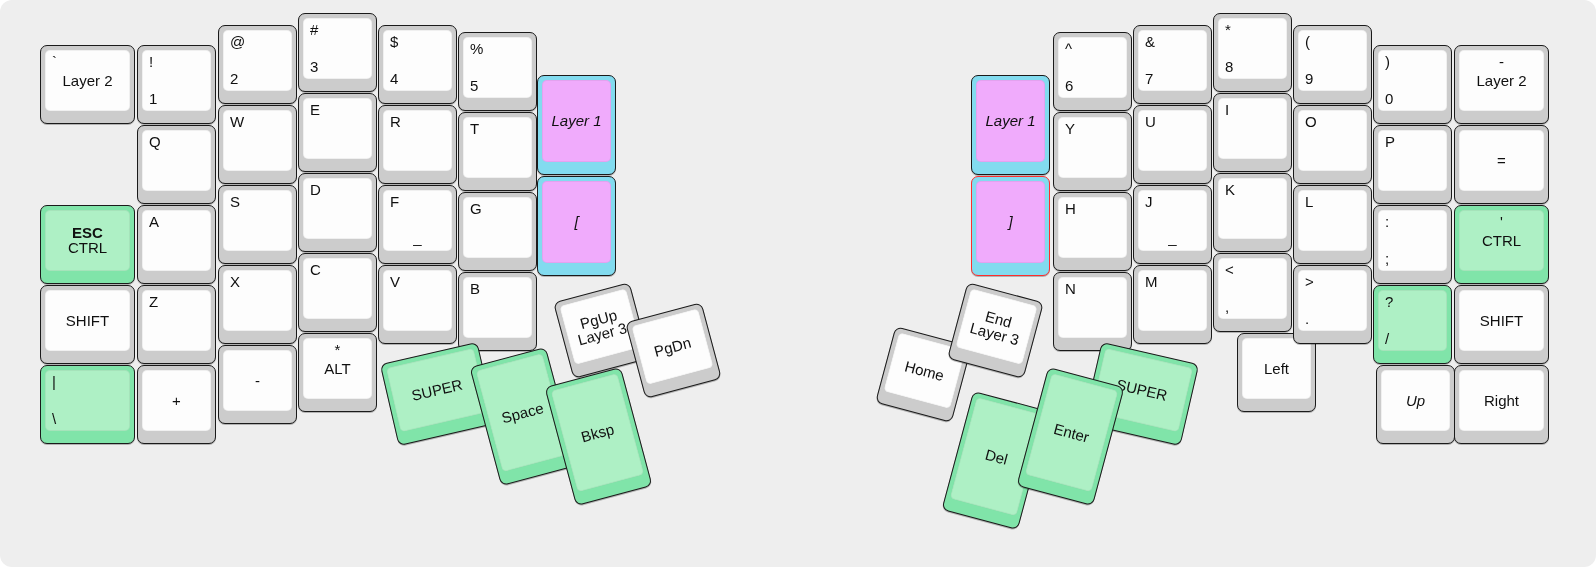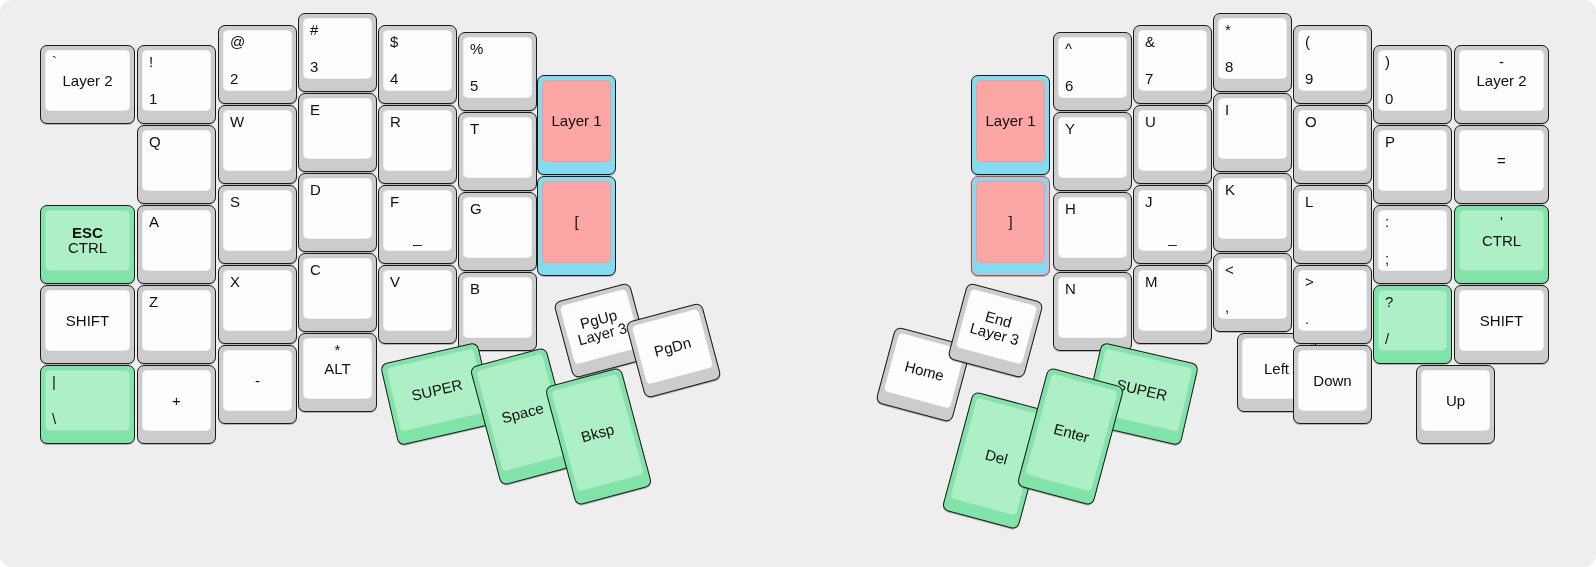--- a/index.html
+++ b/index.html
@@ -31,21 +31,21 @@
     width:100%;height:100%;
     box-sizing:border-box;
     background:#fdfdfd;
     border-radius:5px;
     position:relative;
     border:1px solid rgba(0,0,0,0.05);
   }
   .key.green{background:#80e4a9;}
   .key.green .cap{background:#aef0c5;}
   .key.blue{background:#82dbef;}
-  .key.blue .cap{background:#fca5a5;}
+  .key.blue .cap{background:#f0abfc;font-style:italic;}
   .key.sel{border-color:#ff2d2d;}
 
   
   .lg{
     position:absolute;
     color:#101010;
     line-height:1.05;
     white-space:pre;
     pointer-events:none;
   }
@@ -333,25 +333,20 @@
       <div class="cap">
         <div class="lg lg-tl">L</div>
       </div>
     </div>
     <div class="key" style="left: 1293px; top: 265px; width: 79px; height: 79px;">
       <div class="cap">
         <div class="lg lg-tl">&gt;</div>
         <div class="lg lg-bl">.</div>
       </div>
     </div>
-    <div class="key" style="left: 1293px; top: 345px; width: 79px; height: 79px;">
-      <div class="cap">
-        <div class="lg lg-mid">Down</div>
-      </div>
-    </div>
     <div class="key" style="left: 1373px; top: 45px; width: 79px; height: 79px;">
       <div class="cap">
         <div class="lg lg-tl">)</div>
         <div class="lg lg-bl">0</div>
       </div>
     </div>
     <div class="key" style="left: 1373px; top: 125px; width: 79px; height: 79px;">
       <div class="cap">
         <div class="lg lg-tl">P</div>
       </div>
@@ -361,21 +356,21 @@
         <div class="lg lg-tl">:</div>
         <div class="lg lg-bl">;</div>
       </div>
     </div>
     <div class="key green" style="left: 1373px; top: 285px; width: 79px; height: 79px;">
       <div class="cap">
         <div class="lg lg-tl">?</div>
         <div class="lg lg-bl">/</div>
       </div>
     </div>
-    <div class="key" style="left: 1416px; top: 365px; width: 79px; height: 79px;">
+    <div class="key" style="left: 1376px; top: 365px; width: 79px; height: 79px; font-style: italic;">
       <div class="cap">
         <div class="lg lg-mid">Up</div>
       </div>
     </div>
     <div class="key" style="left: 1454px; top: 45px; width: 95px; height: 79px;">
       <div class="cap">
         <div class="lg lg-tc">-</div>
         <div class="lg lg-mid">Layer 2</div>
       </div>
     </div>
@@ -386,20 +381,25 @@
     </div>
     <div class="key green" style="left: 1454px; top: 205px; width: 95px; height: 79px;">
       <div class="cap">
         <div class="lg lg-tc">'</div>
         <div class="lg lg-mid">CTRL</div>
       </div>
     </div>
     <div class="key" style="left: 1454px; top: 285px; width: 95px; height: 79px;">
       <div class="cap">
         <div class="lg lg-mid">SHIFT</div>
+      </div>
+    </div>
+    <div class="key" style="left: 1454px; top: 365px; width: 95px; height: 79px;">
+      <div class="cap">
+        <div class="lg lg-mid">Right</div>
       </div>
     </div>
     <div class="key" style="left: 884px; top: 335px; width: 79px; height: 79px; transform: rotate(15deg);">
       <div class="cap">
         <div class="lg lg-mid">Home</div>
       </div>
     </div>
     <div class="key" style="left: 956px; top: 291px; width: 79px; height: 79px; transform: rotate(15deg);">
       <div class="cap">
         <div class="lg lg-mid"><span style="display: block;">End</span><span style="display: block;">Layer 3</span></div>

